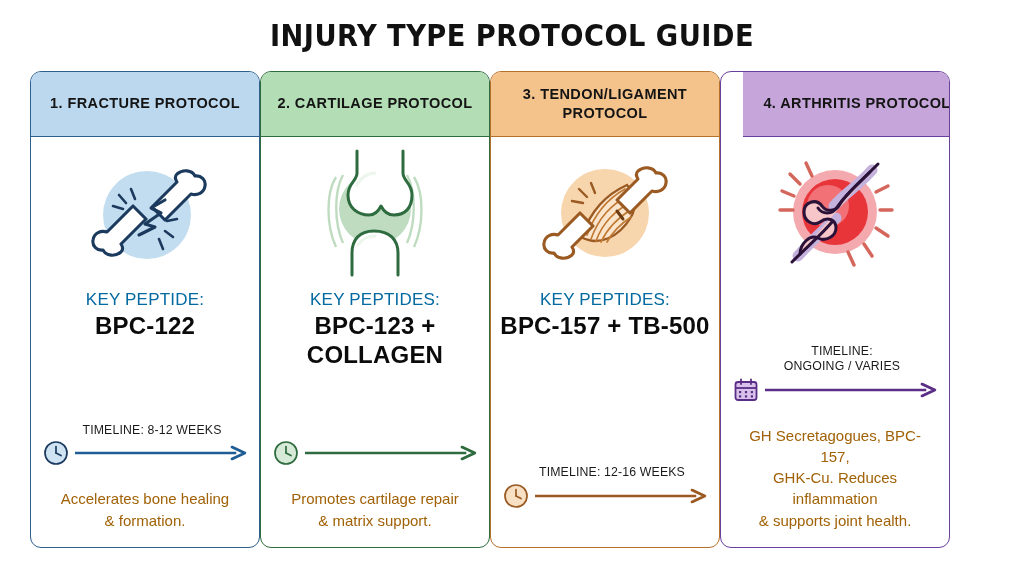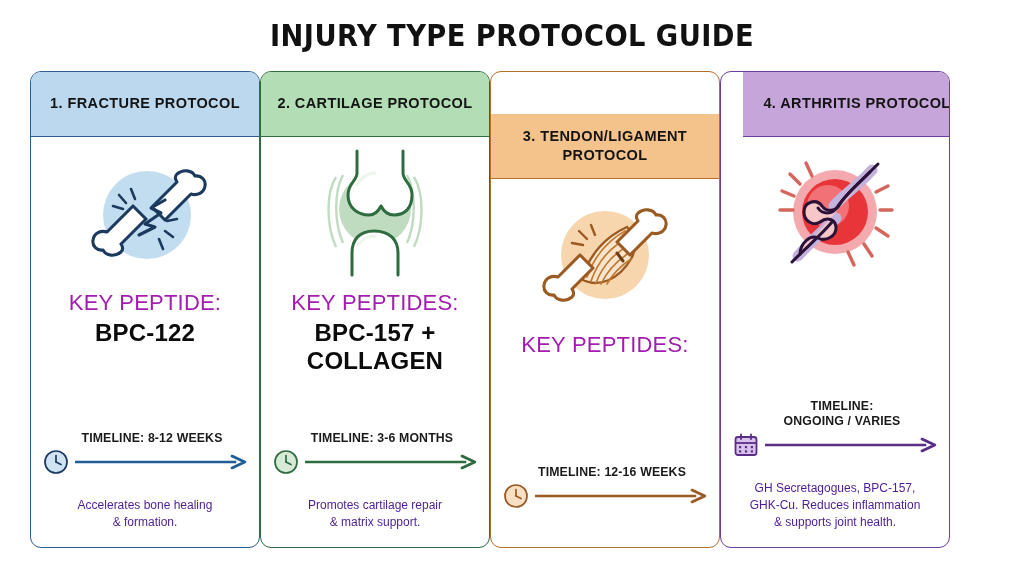--- a/index.html
+++ b/index.html
@@ -76,21 +76,21 @@
     border-bottom: 1.4px solid #1f3a5f;
     padding: 0 6px;
   }
 
   
   .card.c1 { border-color: #2d5f8f; }
   .card.c1 .card-header { background: #bcd8ee; border-bottom-color: #2d5f8f; }
   .card.c2 { border-color: #2e6b3e; }
   .card.c2 .card-header { background: #b3ddb5; border-bottom-color: #2e6b3e; }
   .card.c3 { border-color: #b5702a; }
-  .card.c3 .card-header { background: #f4c38c; border-bottom-color: #b5702a; margin-top: 42px; }
+  .card.c3 .card-header { background: #f4c38c; border-bottom-color: #b5702a; }
   .card.c4 { border-color: #6b3f9e; }
   .card.c4 .card-header { background: #c6a6da; border-bottom-color: #6b3f9e; margin-left: 44px; }
 
   
   .icon-wrap {
     width: 100%;
     height: 152px;
     display: flex;
     align-items: center;
     justify-content: center;
@@ -98,22 +98,22 @@
   .icon-wrap svg { display: block; }
 
   
   .peptide-block {
     width: 100%;
     text-align: center;
     padding: 0 8px;
     box-sizing: border-box;
   }
   .peptide-label {
-    font-size: 22px;
-    color: #a21caf;
+    font-size: 17px;
+    color: #0369a1;
     letter-spacing: 0.2px;
     line-height: 1.25;
   }
   .peptide-value {
     font-size: 24px;
     font-weight: bold;
     color: #0b0b0b;
     letter-spacing: 0.2px;
     line-height: 1.18;
     margin-top: 2px;
@@ -129,39 +129,38 @@
   }
   .timeline-text {
     text-align: center;
     font-size: 12.3px;
     color: #1a1a1a;
     letter-spacing: 0.15px;
     line-height: 1.2;
     margin-left: 14px;
     margin-bottom: 3px;
     white-space: pre-line;
-    font-weight: bold;
   }
   .timeline-row {
     display: flex;
     align-items: center;
     gap: 6px;
   }
   .timeline-icon { flex: 0 0 auto; display: block; }
   .timeline-arrow { flex: 1 1 auto; display: block; }
 
   
   .desc {
     width: 100%;
     box-sizing: border-box;
     padding: 0 14px;
     text-align: center;
-    font-size: 12px;
+    font-size: 15px;
     line-height: 1.42;
-    color: #4c1d95;
+    color: #a16207;
     white-space: pre-line;
   }
   .sp-a { height: 14px; }
   .sp-b { height: 16px; }
   .sp-c { height: 22px; }
 </style>
 </head>
 <body>
 
 <div class="page">
@@ -239,28 +238,27 @@
             <path d="M45 2v22c0 8-9 10-9 22 0 13 10 20 21 20 7 0 10-5 12-9 2 4 6 9 13 9 11 0 18-7 18-20 0-12-9-14-9-22V2"></path>
             <path d="M40 126v-22c0-13 7-22 22-22 16 0 24 9 24 22v22"></path>
           </g>
           <path d="M45 36c3-7 11-12 18-12" fill="none" stroke="#ecf6ec" stroke-width="3" stroke-linecap="round"></path>
           <path d="M46 96c4-6 11-9 17-9" fill="none" stroke="#ecf6ec" stroke-width="3" stroke-linecap="round"></path>
         </svg>
       </div>
 
       <div class="peptide-block">
         <div class="peptide-label">KEY PEPTIDES:</div>
-        <div class="peptide-value">BPC-157 +
+        <div class="peptide-value">BPC-123 +
 COLLAGEN</div>
       </div>
 
       <div class="sp-a"></div>
 
       <div class="timeline">
-        <div class="timeline-text">TIMELINE: 3-6 MONTHS</div>
         <div class="timeline-row">
           <svg class="timeline-icon" width="26" height="26" viewBox="0 0 26 26">
             <circle cx="13" cy="13" r="11" fill="#d6ead7" stroke="#2e6b3e" stroke-width="1.7"></circle>
             <line x1="13" y1="13" x2="13" y2="6.5" stroke="#2e6b3e" stroke-width="1.7" stroke-linecap="round"></line>
             <line x1="13" y1="13" x2="18" y2="15.5" stroke="#2e6b3e" stroke-width="1.7" stroke-linecap="round"></line>
           </svg>
           <svg class="timeline-arrow" height="16" viewBox="0 0 160 16" preserveAspectRatio="none">
             <line x1="0" y1="8" x2="150" y2="8" stroke="#2e6b3e" stroke-width="2.6"></line>
             <path d="M146 2 L158 8 L146 14" fill="none" stroke="#2e6b3e" stroke-width="2.6" stroke-linecap="round" stroke-linejoin="round"></path>
           </svg>
@@ -297,20 +295,22 @@
           <g stroke="#9a5a22" stroke-width="2.4" stroke-linecap="round">
             <line x1="52" y1="32" x2="56" y2="42"></line>
             <line x1="40" y1="38" x2="48" y2="46"></line>
             <line x1="33" y1="50" x2="44" y2="52"></line>
           </g>
         </svg>
       </div>
 
       <div class="peptide-block">
         <div class="peptide-label">KEY PEPTIDES:</div>
+        <div class="peptide-value">BPC-157 +
+TB-500</div>
       </div>
 
       <div class="sp-a"></div>
 
       <div class="timeline">
         <div class="timeline-text">TIMELINE: 12-16 WEEKS</div>
         <div class="timeline-row">
           <svg class="timeline-icon" width="26" height="26" viewBox="0 0 26 26">
             <circle cx="13" cy="13" r="11" fill="#f8e0c4" stroke="#9a5a22" stroke-width="1.7"></circle>
             <line x1="13" y1="13" x2="13" y2="6.5" stroke="#9a5a22" stroke-width="1.7" stroke-linecap="round"></line>

